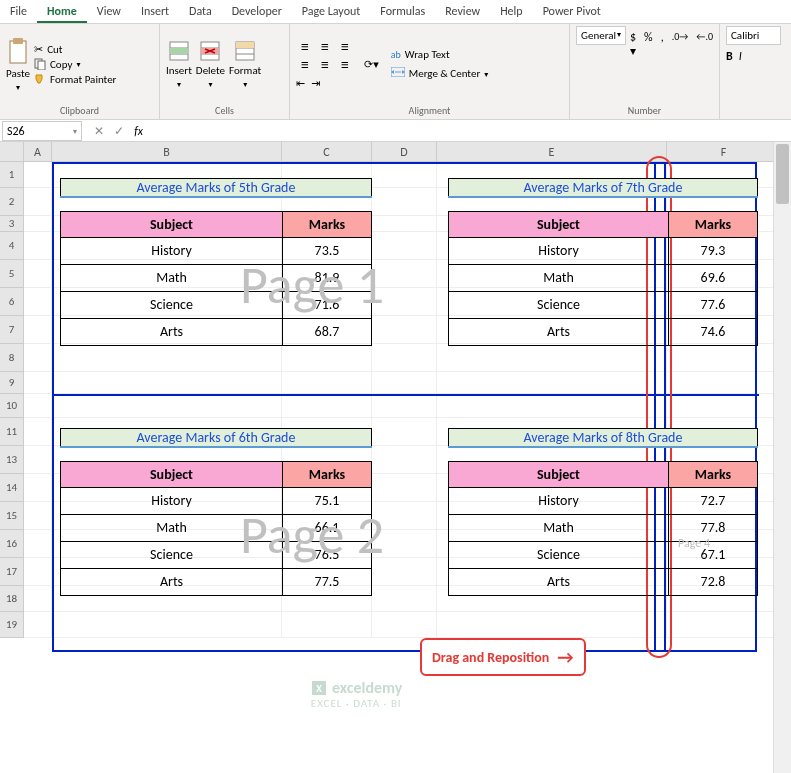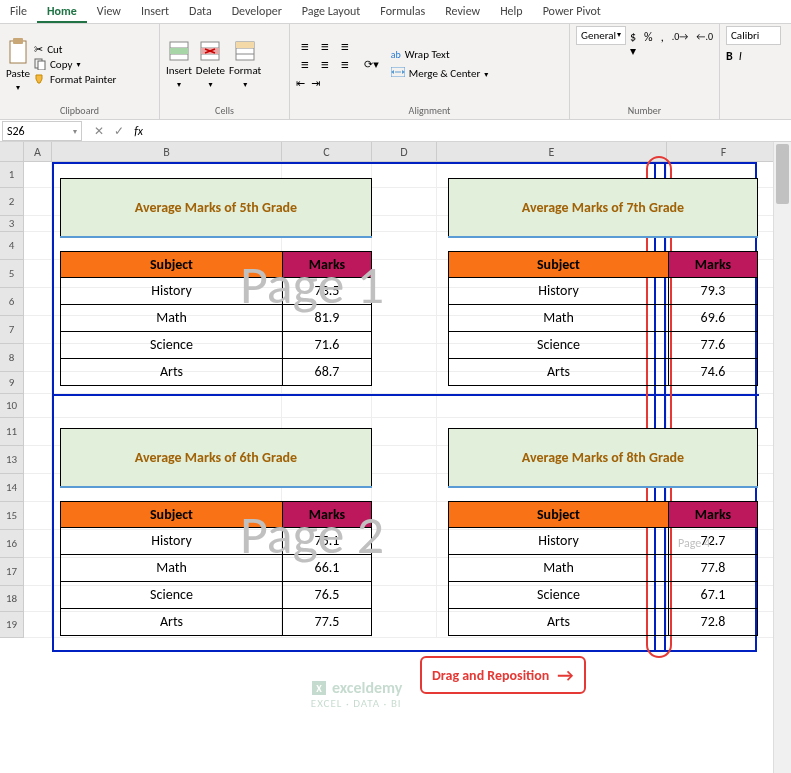--- a/index.html
+++ b/index.html
@@ -51,23 +51,23 @@
 
 .cA { width: 28px; } .cB { width: 230px; } .cC { width: 90px; } .cD { width: 65px; } .cE { width: 230px; } .cF { width: 114px; }
 
 
 .r1{height:26px}.r2{height:28px}.r3{height:16px}.r4{height:28px}.r5{height:28px}.r6{height:28px}.r7{height:28px}.r8{height:28px}.r9{height:22px}
 .r10{height:24px}.r11{height:28px}.r12{height:16px}.r13{height:28px}.r14{height:28px}.r15{height:28px}.r16{height:28px}.r17{height:28px}.r18{height:26px}.r19{height:26px}
 
 
 .tbl { position: absolute; border-collapse: collapse; }
 .tbl td, .tbl th { border: 1px solid #000; text-align: center; font-size: 14px; }
-.title-cell { background: #e2efda; font-weight: bold; color: #a16207; font-size: 15px; padding: 20px; border-bottom: 2px solid #5b9bd5 !important; }
-.hdr-sub { background: #f97316; font-weight: bold; }
-.hdr-mark { background: #be185d; font-weight: bold; }
+.title-cell { background: #e2efda; font-weight: normal; color: #1d4ed8; font-size: 15px; padding: 0; border-bottom: 2px solid #5b9bd5 !important; }
+.hdr-sub { background: #f9a8d4; font-weight: bold; }
+.hdr-mark { background: #fca5a5; font-weight: bold; }
 .tbl .datarow td { height: 27px; }
 
 
 .pb-h { position: absolute; left: 24px; right: 0; height: 0; border-top: 2px solid #0020c2; }
 .pb-v { position: absolute; top: 0; bottom: 0; width: 0; border-left: 2px solid #0020c2; }
 .pb-outer { position: absolute; border: 2px solid #0020c2; }
 
 
 .drag-box { position: absolute; border: 2px solid #e53935; border-radius: 14px; }
 
@@ -562,21 +562,21 @@
           <td>Science</td>
           <td>67.1</td>
         </tr>
     <tr class="datarow">
           <td>Arts</td>
           <td>72.8</td>
         </tr>
   </tbody>
     </table>
 
-  <div class="callout" style="left:420px;top:514px">
+  <div class="callout" style="left:420px;top:496px">
     <span>Drag and Reposition</span>
     <span class="arrow-r">→</span>
   </div>
 
   <div class="logo-wm" style="left:310px;top:536px">
     <div style="font-size:16px;font-weight:bold;display:flex;align-items:center;gap:4px">
         <svg width="18" height="18">
           <rect x="2" y="2" width="14" height="14" fill="#217346"></rect>
           <text x="9" y="13" text-anchor="middle" fill="#fff" font-size="10">X</text>
         </svg>

